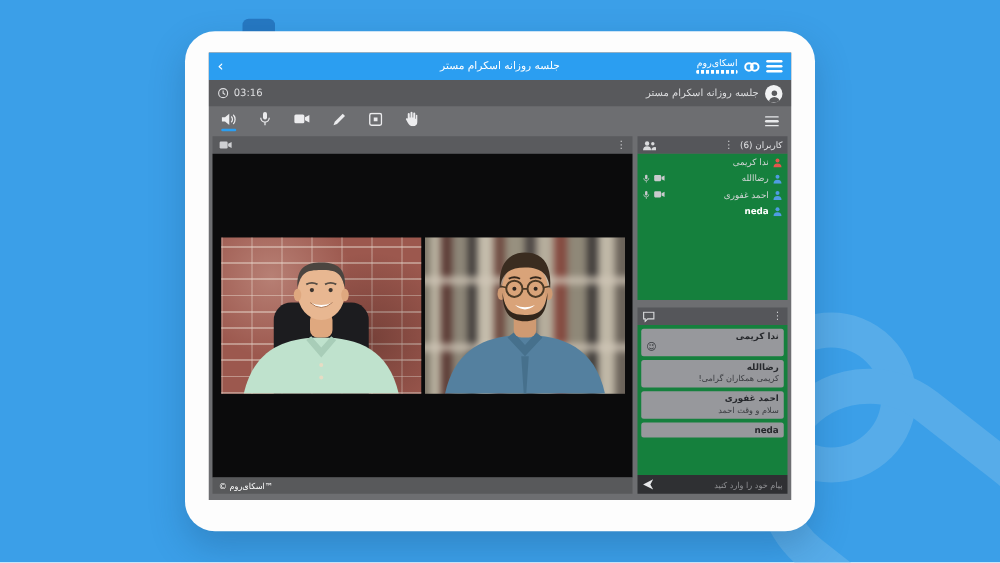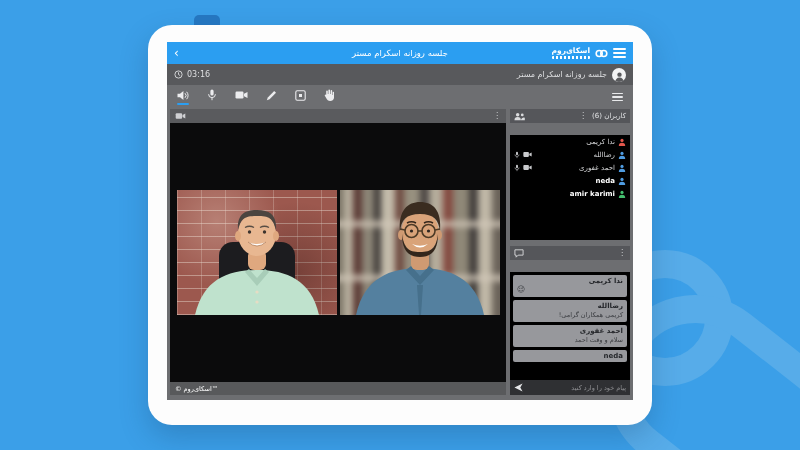--- a/index.html
+++ b/index.html
@@ -13,21 +13,21 @@
 
   
   .tablet { position:absolute; left:148px; top:25px; width:504px; height:400px; background:#fdfdfd; border-radius:24px; box-shadow:0 12px 28px rgba(20,60,100,.25); }
   .screen { position:absolute; left:167px; top:42px; width:466px; height:358px; background:#6d6e71; display:flex; flex-direction:column; overflow:hidden; }
 
   
   .topbar { position:relative; height:22px; background:#2b9ef1; display:flex; align-items:center; padding:0 7px; flex:0 0 auto; }
   .back-btn { color:#fff; font-size:12px; line-height:1; cursor:default; }
   .topbar-title { position:absolute; left:0; right:0; text-align:center; color:#fff; font-size:8.5px; }
   .logo-group { margin-left:auto; display:flex; align-items:center; gap:5px; }
-  .logo-text { color:#fff; font-size:7.5px; font-weight:bold; text-align:center; line-height:1.1; }
+  .logo-text { color:#fff; font-size:7.5px; font-weight:normal; text-align:center; line-height:1.1; }
   .logo-dash { margin-top:1px; height:3px; width:100%; background:repeating-linear-gradient(90deg,#fff 0 2px,transparent 2px 4px); border-radius:1px; }
   .burger { display:flex; flex-direction:column; gap:2px; }
   .burger span { display:block; width:13px; height:2px; background:#fff; border-radius:1px; }
 
   
   .statusbar { height:21px; background:#58595c; display:flex; align-items:center; padding:0 7px; color:#dedfe1; font-size:8px; flex:0 0 auto; gap:4px; }
   .statusbar .right { margin-left:auto; display:flex; align-items:center; gap:5px; }
   .avatar { width:14px; height:14px; border-radius:50%; background:#f2f3f4; display:flex; align-items:flex-end; justify-content:center; overflow:hidden; }
 
   
@@ -61,21 +61,21 @@
       linear-gradient(90deg,#7d7668 0 7%,#b9b1a0 7% 12%,#5b3a34 12% 17%,#8d8678 17% 24%,#3c3836 24% 28%,#c4bcab 28% 36%,#6e4a40 36% 41%,#97907f 41% 50%,#4a4442 50% 55%,#b5ad9c 55% 63%,#84493f 63% 69%,#8f8878 69% 78%,#3f3b39 78% 83%,#c0b8a7 83% 91%,#6b635a 91% 100%);
   }
 
   
   .sidebar { width:120px; display:flex; flex-direction:column; gap:6px; flex:0 0 auto; }
   .side-panel { display:flex; flex-direction:column; min-height:0; }
   .participants-panel { height:131px; flex:0 0 auto; }
   .chat-panel { flex:1; }
   .side-header { height:14px; background:#55565a; display:flex; align-items:center; padding:0 4px; gap:3px; color:#dadbdd; flex:0 0 auto; }
   .side-header .title { margin-left:auto; font-size:7px; color:#e3e4e6; }
-  .side-body { flex:1; background:#000000; min-height:0; overflow:hidden;margin-top:12px; }
+  .side-body { flex:1; background:#15803d; min-height:0; overflow:hidden; }
 
   .p-row { height:13px; display:flex; align-items:center; padding:0 4px; gap:3px; }
   .p-name { font-size:7px; color:#d6d7d9; order:3; margin-left:auto; }
   .p-name.latin { font-weight:bold; color:#fff; }
   .p-icon { order:4; display:flex; }
   .av-icons { order:1; display:flex; gap:3px; align-items:center; }
 
   .messages { padding:3px; display:flex; flex-direction:column; gap:3px; }
   .bubble { background:#97989c; border-radius:2px; padding:2px 4px 3px; text-align:right; direction:rtl; }
   .bubble .author { font-size:7px; font-weight:bold; color:#26282c; display:block; }
@@ -342,29 +342,20 @@
             <div class="p-row">
               <span class="p-name latin">neda</span>
               <span class="p-icon" style="color: rgb(79, 156, 226);">
                 <svg width="8" height="8" viewBox="0 0 12 12" fill="currentColor">
                     <circle cx="6" cy="3.6" r="2.4"></circle>
                     <path d="M1.2 12 a4.8 4.8 0 0 1 9.6 0 Z"></path>
                   </svg>
               </span>
             </div>
 
-            <div class="p-row">
-              <span class="p-name latin">amir karimi</span>
-              <span class="p-icon" style="color: rgb(67, 189, 110);">
-                <svg width="8" height="8" viewBox="0 0 12 12" fill="currentColor">
-                    <circle cx="6" cy="3.6" r="2.4"></circle>
-                    <path d="M1.2 12 a4.8 4.8 0 0 1 9.6 0 Z"></path>
-                  </svg>
-              </span>
-            </div>
 
           </div>
         </div>
 
         <div class="side-panel chat-panel">
           <div class="side-header">
             <svg width="10" height="9" viewBox="0 0 12 11" fill="none" stroke="#dadbdd" stroke-width="1.1">
               <path d="M1 1 h10 v6.5 h-6 L2.5 10 v-2.5 H1 Z"></path>
             </svg>
             <span class="kebab">⋮</span>

